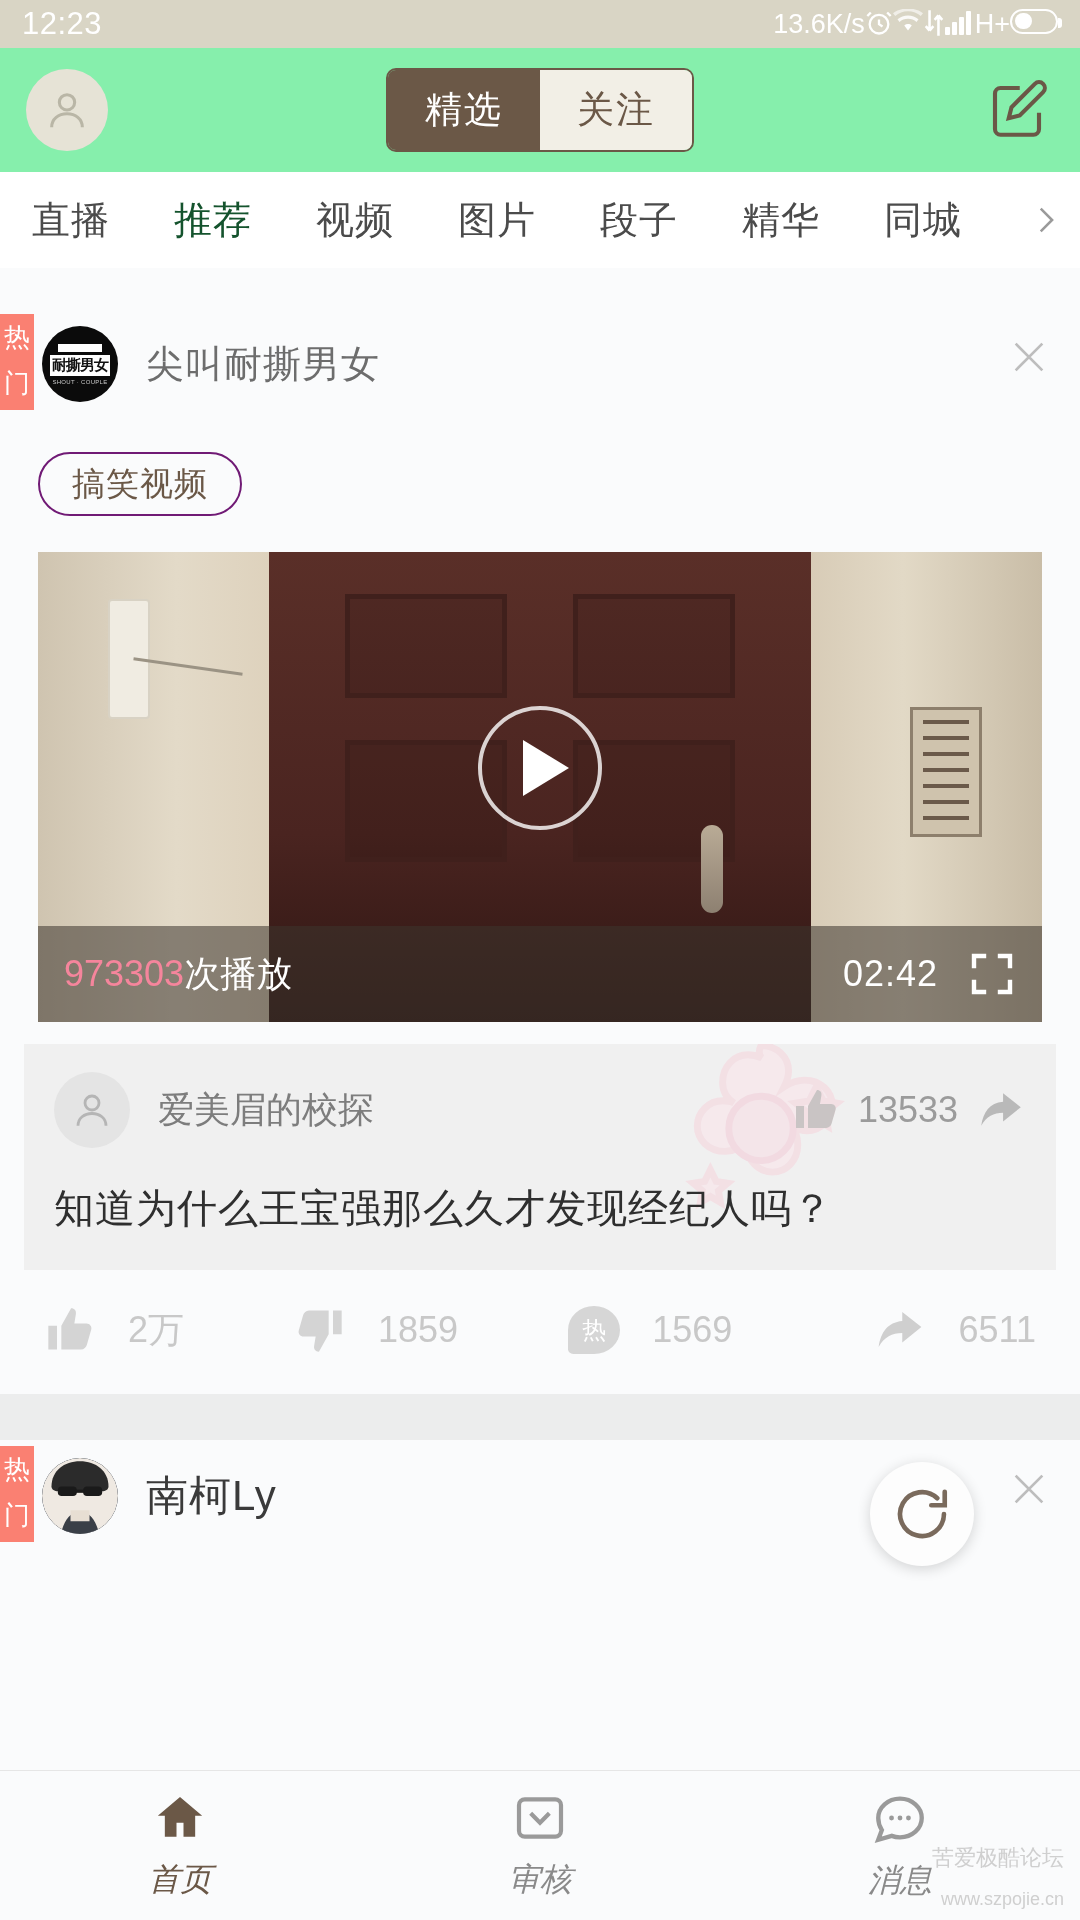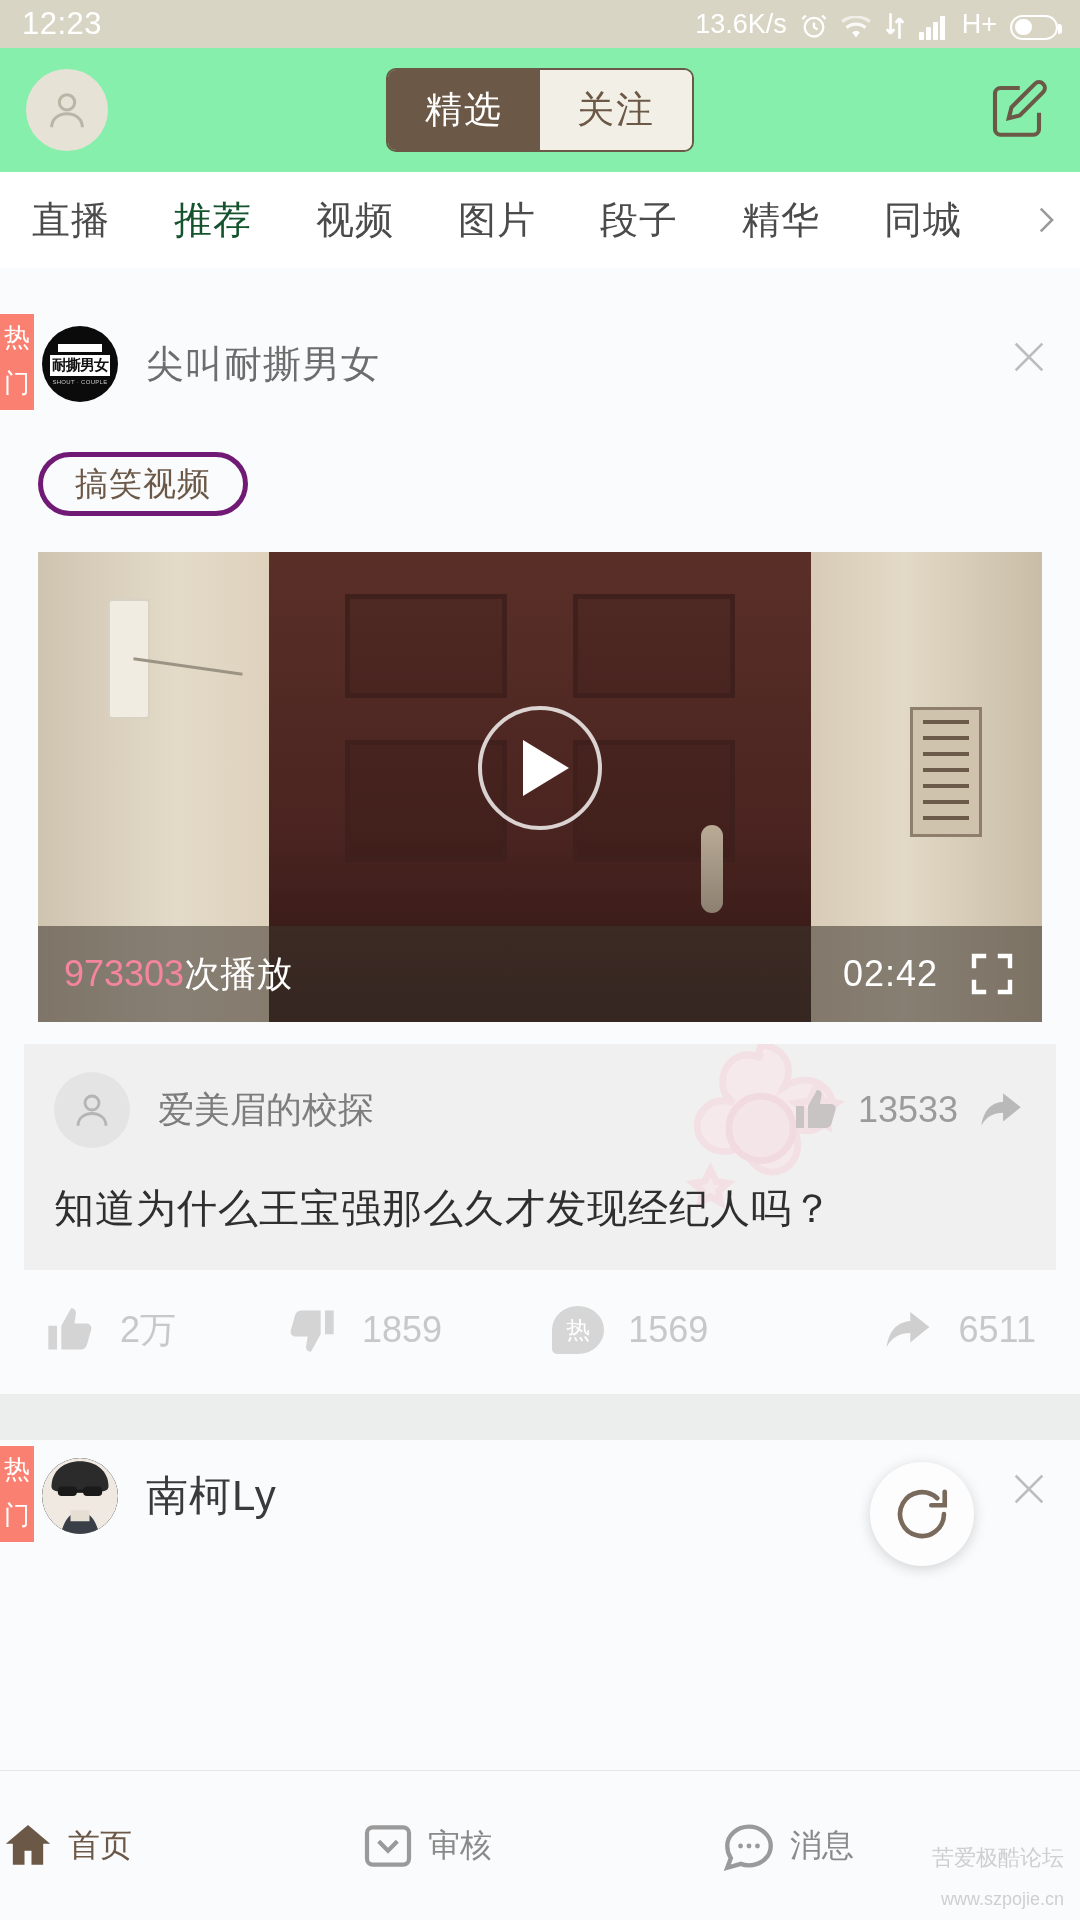--- a/index.html
+++ b/index.html
@@ -12,21 +12,21 @@
   #app { position: relative; width: 1080px; height: 1920px; }
 
   
   .statusbar {
     height: 48px; background: #d9d5c5;
     display: flex; align-items: center;
     padding: 0 22px; color: #ffffff;
   }
   .status-time { font-size: 31px; letter-spacing: .5px; }
   .status-right {
-    margin-left: auto; display: flex; align-items: flex-end; gap: 13px;
+    margin-left: auto; display: flex; align-items: flex-start; 
   }
   .status-speed { font-size: 27px; }
   .sicon { display: block; }
   .status-hplus { font-size: 27px; letter-spacing: 0; }
   .batt {
     width: 48px; height: 25px; border: 2.5px solid #ffffff;
     border-radius: 13px; position: relative; display: flex;
     align-items: center; padding: 2.5px;
   }
   .batt::after {
@@ -108,21 +108,21 @@
   .aa-bot { font-size: 6px; color: #c9c9c9; margin-top: 3px; letter-spacing: .3px; }
   .author-name { font-size: 38px; color: #6d6d6d; margin-left: 28px; letter-spacing: 1px; }
 
   .post-title {
     font-size: 45px; color: #2f2f2f; padding: 0 38px; margin-top: 34px;
     line-height: 1.35; letter-spacing: 1px;
   }
   .chip-wrap { padding: 0 38px; margin-top: 32px; }
   .chip {
     display: inline-flex; align-items: center; justify-content: center;
-    height: 64px; padding: 0 32px; border: 5px solid #701a75;
+    height: 64px; padding: 0 32px; border: 2px solid #701a75;
     border-radius: 34px; color: #6b5847; font-size: 33px; letter-spacing: 1px;
   }
 
   
   .video {
     margin: 36px 38px 0; height: 470px; position: relative;
     overflow: hidden; background: #1f1513;
   }
   .v-wallL { position:absolute; left:0; top:0; width:23%; height:100%;
              background: linear-gradient(to right,#cfc4b0,#e3dac8 60%,#ded2bd); }
@@ -187,21 +187,21 @@
   .c-name { font-size: 36px; color:#7d7d7d; margin-left: 28px; }
   .c-likes { margin-left:auto; display:flex; align-items:center; gap: 18px; }
   .c-count { font-size: 36px; color:#9b9b9b; }
   .c-text { font-size: 40px; color:#2f2f2f; margin-top: 32px; line-height:1.4;
             position:relative; z-index:2; letter-spacing: 1px; }
 
   
   .actions {
     display:flex; align-items:center; height: 120px; padding: 0 44px;
   }
-  .act { display:flex; align-items:center; gap: 24px; text-align: right; }
+  .act { display:flex; align-items:center; gap: 32px; text-align: right; }
   .act + .act { margin-left: 110px; }
   .act.last { margin-left: auto; }
   .act-num { font-size: 36px; color:#c8c8c8; }
   .hot-bubble {
     width: 52px; height: 48px; border-radius: 50% 50% 50% 10%;
     background:#d6d6d6; color:#fff; font-size: 24px;
     display:flex; align-items:center; justify-content:center;
   }
 
   .divider { height: 16px; background: #eceded; }
@@ -216,21 +216,21 @@
     display:flex; align-items:center; justify-content:center;
   }
 
   
   .bottomnav {
     position:absolute; left:0; right:0; bottom:0; height: 150px;
     background:#fafbfc; border-top:1px solid #e6e6e6;
     display:flex; align-items:center;
   }
   .nav-item {
-    flex:1; display:flex; flex-direction:row; align-items:center; gap: 12px;
+    flex:1; display:flex; flex-direction:column; align-items:center; gap: 12px; font-style: italic;
   }
   .nav-label { font-size: 32px; color:#8a8a8a; }
   .nav-item.active .nav-label { color:#6b5847; }
   .watermark {
     position:absolute; right: 16px; bottom: 10px; text-align:right;
     color:#cfcfcf; line-height:1.25; pointer-events:none;
   }
   .wm1 { font-size: 22px; }
   .wm2 { font-size: 18px; margin-top: 16px; }
 </style>

